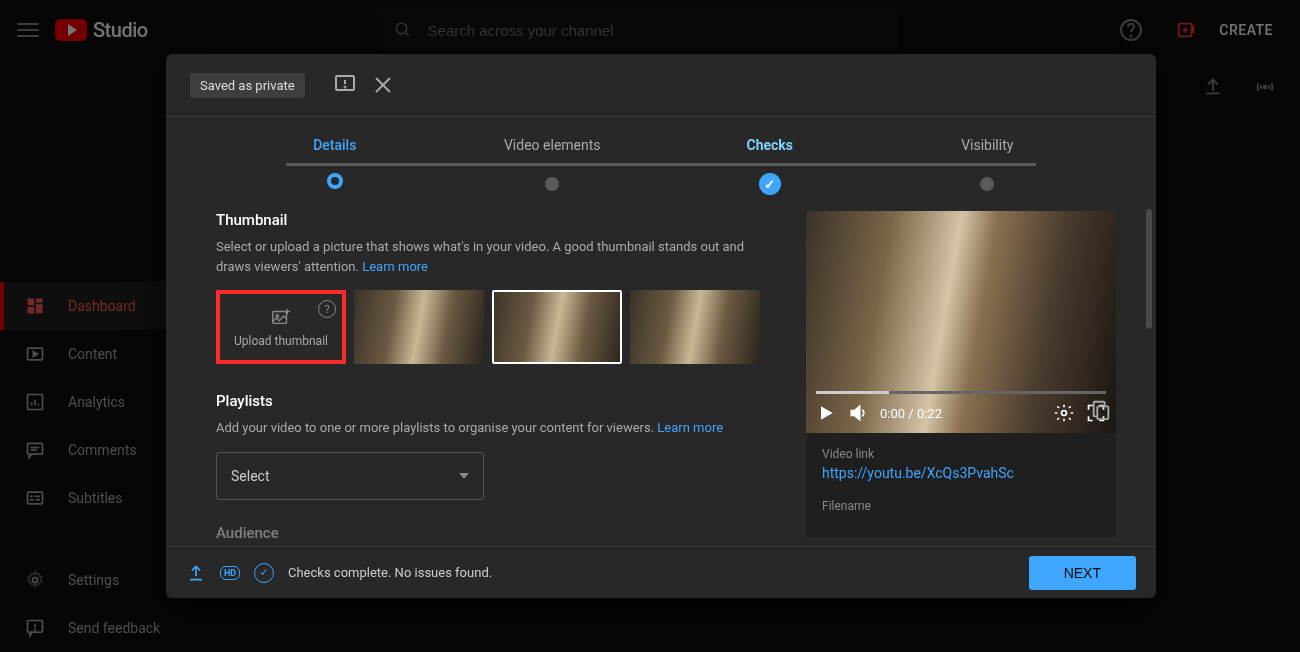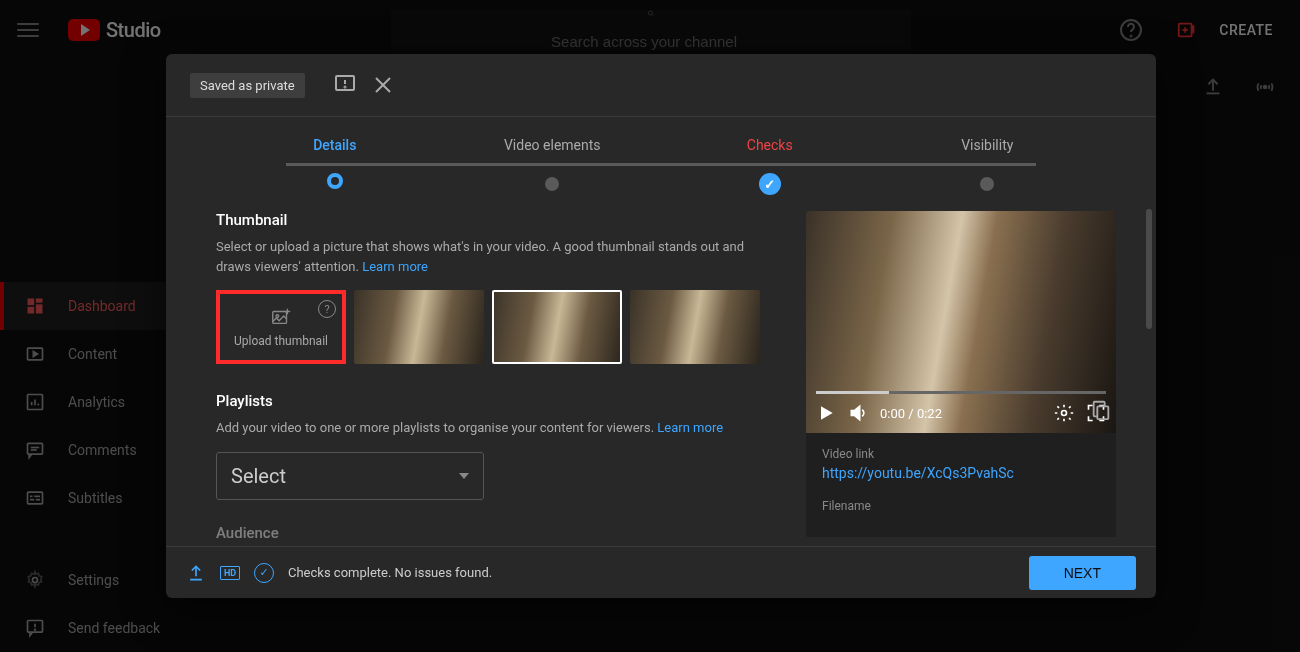--- a/index.html
+++ b/index.html
@@ -3,25 +3,25 @@
 <meta charset="utf-8">
 <style>
   * { box-sizing: border-box; margin: 0; padding: 0; }
   html, body { width: 1300px; height: 652px; overflow: hidden; background:#0f0f0f; font-family: Roboto, Arial, sans-serif; color:#aaa; }
   body { position: relative; }
 
   
   .topbar { position:absolute; top:0; left:0; right:0; height:60px; display:flex; align-items:center; padding:0 16px; background:#0f0f0f; }
   .hamburger { width:24px; height:24px; display:flex; flex-direction:column; justify-content:space-around; padding:3px 1px; cursor:pointer;}
   .hamburger span { height:2px; background:#888; border-radius:1px; }
-  .logo { display:flex; align-items:center; margin-left:28px; gap:6px; }
+  .logo { display:flex; align-items:center; margin-left:15px; gap:6px; }
   .logo-play { width:32px; height:22px; background:#ff0000; border-radius:5px; display:flex; align-items:center; justify-content:center;}
   .logo-play::after { content:''; border-left:9px solid #fff; border-top:6px solid transparent; border-bottom:6px solid transparent; margin-left:2px;}
   .logo-text { color:#fff; font-size:20px; font-weight:500; letter-spacing:-0.5px;}
-  .searchbox { margin-left:230px; width:520px; height:40px; background:#161616; border-radius:2px; display:flex; align-items:center; padding:0 16px; gap:16px;flex-direction:column;}
+  .searchbox { margin-left:230px; width:520px; height:40px; background:#161616; border-radius:2px; display:flex; align-items:center; padding:0 16px; gap:16px;}
   .search-icon { width:18px; height:18px; }
   .search-input { flex:1; background:transparent; border:none; outline:none; color:#aaa; font-size:15px;}
   .top-right { position:absolute; right:16px; top:0; height:60px; display:flex; align-items:center; gap:22px;}
   .iconbtn { width:24px; height:24px; color:#aaa; }
   .create-btn { display:flex; align-items:center; gap:21px; border:1px solid transparent; padding:6px 10px; cursor:pointer; }
   .create-plus { width:22px; height:22px; }
   .create-label { color:#fff; font-size:14px; font-weight:500; letter-spacing:0.5px;}
   .upload-top { width:22px; height:22px; }
 
   
@@ -41,21 +41,21 @@
   .modal-title { color:#fff; font-size:20px; font-weight:500; flex:1;}
   .saved-badge { background:#3e3e3e; color:#ddd; font-size:13px; padding:5px 10px; border-radius:2px; margin-right:14px;}
   .hdr-icon { width:24px; height:24px; color:#aaa; margin-left:14px; cursor:pointer;}
   .divider { height:1px; background:#3a3a3a;}
 
   
   .stepper { height:70px; display:flex; align-items:center; padding:0 60px; position:relative;}
   .step { flex:1; text-align:center; position:relative;}
   .step-label { font-size:14px; color:#aaa; margin-bottom:14px; display:block;}
   .step.active .step-label { color:#3ea6ff; font-weight:500;}
-  .step.done .step-label { color:#ef4444; font-weight:400;}
+  .step.done .step-label { color:#7dd3fc; font-weight:700;}
   .step-track { position:absolute; left:120px; right:120px; top:46px; height:3px; background:#5a5a5a;}
   .step-dot { position:absolute; top:40px; left:50%; transform:translateX(-50%); width:14px; height:14px; border-radius:50%; background:#5a5a5a;}
   .step.active .step-dot { width:16px; height:16px; background:#282828; border:4px solid #3ea6ff; top:36px;}
   .step.done .step-dot { width:22px; height:22px; background:#3ea6ff; top:36px; display:flex; align-items:center; justify-content:center;}
   .step.done .step-dot::after { content:'✓'; color:#fff; font-size:13px; font-weight:bold;}
 
   
   .modal-body { flex:1; display:flex; overflow:hidden; }
   .body-left { flex:1; padding:24px 40px 0 50px; overflow-y:auto; }
   .body-right { width:350px; padding:24px 36px 0 0; position:relative;}
@@ -67,42 +67,42 @@
   .thumbs { display:flex; gap:8px; margin-bottom:28px;}
   .thumb { width:130px; height:74px; background:#1a1a1a; border-radius:2px; position:relative; cursor:pointer;}
   .thumb.upload { border:4px solid #ff2a2a; display:flex; flex-direction:column; align-items:center; justify-content:center; gap:6px; background:#282828; border-radius:0;}
   .thumb.upload .upic { width:22px; height:22px; color:#888;}
   .thumb.upload .ulabel { font-size:12px; color:#aaa;}
   .thumb .help { position:absolute; top:6px; right:6px; width:18px; height:18px; border:1.5px solid #888; border-radius:50%; display:flex; align-items:center; justify-content:center; font-size:11px; color:#888;}
   .thumb.sel { outline:2px solid #fff; outline-offset:-2px;}
   .thumb.img { background:linear-gradient(100deg,#3a3228 0%,#6b5a42 30%,#c9b896 50%,#6b5a42 70%,#2a241c 100%);}
 
   .select-box { width:268px; height:48px; border:1px solid #555; border-radius:3px; display:flex; align-items:center; justify-content:space-between; padding:0 14px; cursor:pointer; margin-bottom:24px;}
-  .select-label { color:#ccc; font-size:20px;}
+  .select-label { color:#ccc; font-size:14px;}
   .caret { border-left:5px solid transparent; border-right:5px solid transparent; border-top:6px solid #888;}
 
   
   .preview { width:310px; background:#1f1f1f; border-radius:2px; overflow:hidden;}
   .preview-video { height:222px; background:linear-gradient(100deg,#3a3228 0%,#7a6548 25%,#d4c4a8 45%,#8a7050 55%,#4a3c2e 75%,#1a1612 100%); position:relative;}
   .video-ctrls { position:absolute; bottom:0; left:0; right:0; height:40px; display:flex; align-items:center; padding:0 10px; gap:12px;}
   .video-ctrls .vprogress { position:absolute; top:-2px; left:10px; right:10px; height:3px; background:#666;}
   .video-ctrls .vprogress::before { content:''; position:absolute; left:0; top:0; bottom:0; width:25%; background:#ccc;}
   .vtime { color:#fff; font-size:13px; }
   .spacer { flex:1;}
   .preview-info { padding:14px 16px 20px;}
   .info-label { font-size:12px; color:#888; margin-bottom:4px;}
   .info-link { font-size:14px; color:#3ea6ff; margin-bottom:18px; cursor:pointer;}
   .copy-icon { position:absolute; right:44px; top:212px; width:22px; height:22px; color:#aaa; cursor:pointer;}
   .scroll-ind { position:absolute; right:4px; top:22px; width:8px; bottom:160px; }
   .scroll-ind::after { content:''; position:absolute; top:0; right:0; width:6px; height:120px; background:#4a4a4a; border-radius:3px;}
 
   
   .modal-footer { height:52px; border-top:1px solid #3a3a3a; display:flex; align-items:center; padding:0 20px; gap:14px;}
   .fic { width:20px; height:20px; color:#3ea6ff;}
-  .hd-badge { width:20px; height:14px; border:1.5px solid #3ea6ff; border-radius:1px; font-size:9px; color:#3ea6ff; display:flex; align-items:center; justify-content:center; font-weight:bold;}
+  .hd-badge { width:20px; height:14px; border:1.5px solid #3ea6ff; border-radius:6px; font-size:9px; color:#3ea6ff; display:flex; align-items:center; justify-content:center; font-weight:bold;}
   .check-circle { width:20px; height:20px; border:1.5px solid #3ea6ff; border-radius:50%; display:flex; align-items:center; justify-content:center; color:#3ea6ff; font-size:11px;}
   .footer-text { font-size:13px; color:#ccc;}
   .next-btn { margin-left:auto; background:#3ea6ff; color:#0d0d0d; font-size:14px; font-weight:500; padding:9px 35px; border-radius:3px; border:none; cursor:pointer;}
 
   svg { display:block; }
 </style>
 </head>
 <body>
 
 <div class="topbar">

